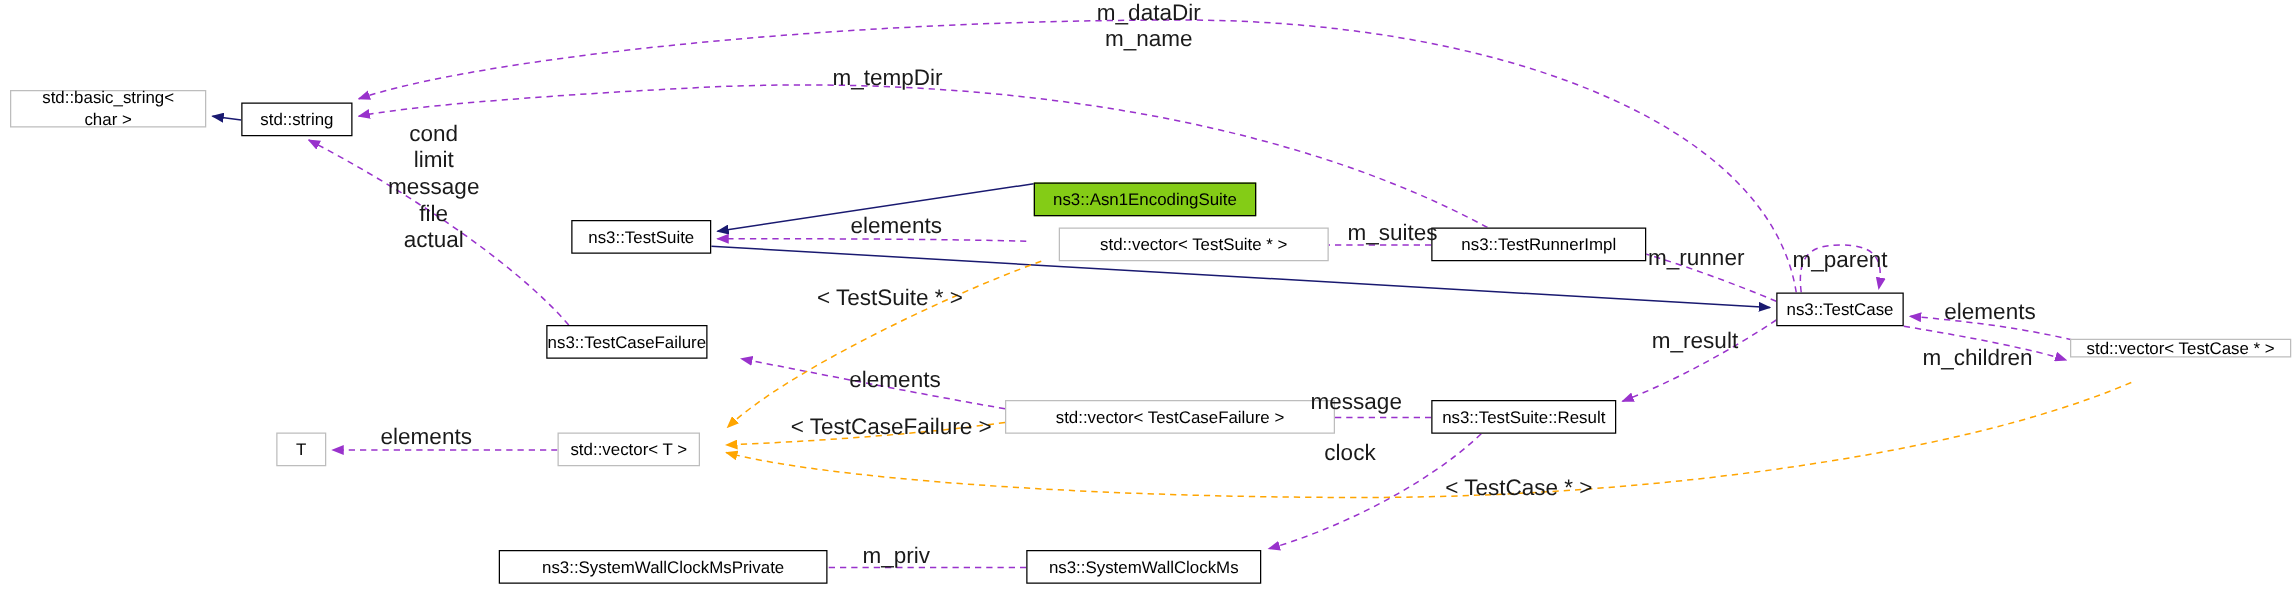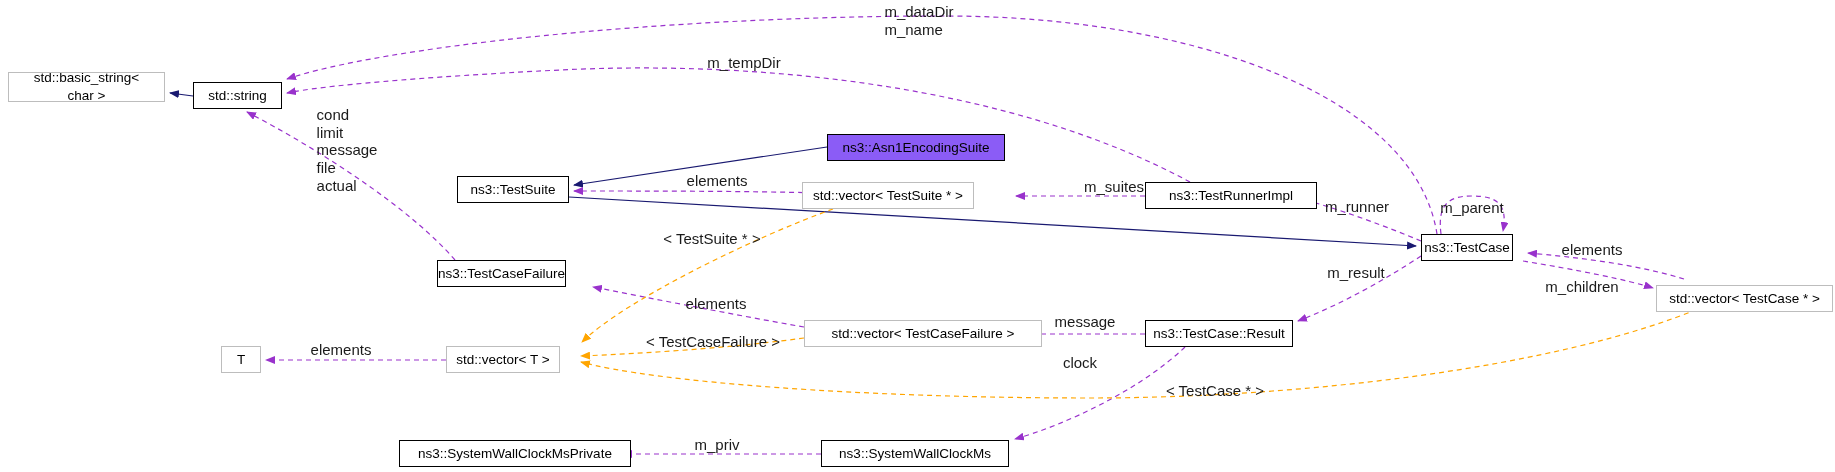--- a/index.html
+++ b/index.html
@@ -21,28 +21,28 @@
     display:flex;align-items:center;justify-content:center;
     text-align:center;
     background:#ffffff;
     border:1px solid #000000;
     color:#000000;
     font-size:13.5px;line-height:1.3;
     white-space:pre-line;
     padding:1px 3px;
   }
   .node.plain{border-color:#bdbdbd;}
-  .node.current{background:#8b5cf6;}
+  .node.current{background:#84cc16;margin-top:12px;}
   .elabel{
     position:absolute;
     transform:translate(-50%,-50%);
-    font-size:15px;line-height:1.18;
+    font-size:18px;line-height:1.18;
     color:#1a1a1a;
     white-space:pre;
-    text-align:left;
+    text-align:center;
   }
 </style>
 </head>
 <body>
 
 <div class="diagram">
 
   <svg class="edges" width="1835" height="472" viewBox="0 0 1835 472">
     <defs>
       <marker id="ah-navy" markerWidth="10" markerHeight="8" refX="9" refY="4" orient="auto" markerUnits="userSpaceOnUse">
@@ -79,35 +79,35 @@
     <path class="edge tmpl" d="M 833,209 C 755,237 625,300 582,342" marker-end="url(#ah-orange)"></path>
     <path class="edge tmpl" d="M 804,338 C 730,348 650,353 581,356" marker-end="url(#ah-orange)"></path>
     <path class="edge tmpl" d="M 1705,306 C 1560,368 1300,398 1090,398 C 860,398 655,382 581,362" marker-end="url(#ah-orange)"></path>
   </svg>
 
   <div class="node plain" style="left:8px;top:72px;width:157px;height:30px">std::basic_string&lt;
 char &gt;</div>
   <div class="node" style="left:193px;top:82px;width:89px;height:27px">std::string</div>
   <div class="node current" style="left:827px;top:134px;width:178px;height:27px">ns3::Asn1EncodingSuite</div>
   <div class="node" style="left:457px;top:176px;width:112px;height:27px">ns3::TestSuite</div>
-  <div class="node plain" style="left:802px;top:182px;width:172px;height:27px">std::vector&lt; TestSuite * &gt;</div>
+  <div class="node plain" style="left:847px;top:182px;width:216px;height:27px">std::vector&lt; TestSuite * &gt;</div>
   <div class="node" style="left:1145px;top:182px;width:172px;height:27px">ns3::TestRunnerImpl</div>
-  <div class="node" style="left:1421px;top:234px;width:92px;height:27px">ns3::TestCase</div>
-  <div class="node plain" style="left:1656px;top:285px;width:177px;height:27px">std::vector&lt; TestCase * &gt;</div>
+  <div class="node" style="left:1421px;top:234px;width:102px;height:27px">ns3::TestCase</div>
+  <div class="node plain" style="left:1656px;top:271px;width:177px;height:15px">std::vector&lt; TestCase * &gt;</div>
   <div class="node" style="left:437px;top:260px;width:129px;height:27px">ns3::TestCaseFailure</div>
-  <div class="node plain" style="left:804px;top:320px;width:238px;height:27px">std::vector&lt; TestCaseFailure &gt;</div>
-  <div class="node" style="left:1145px;top:320px;width:148px;height:27px">ns3::TestCase::Result</div>
+  <div class="node plain" style="left:804px;top:320px;width:264px;height:27px">std::vector&lt; TestCaseFailure &gt;</div>
+  <div class="node" style="left:1145px;top:320px;width:148px;height:27px">ns3::TestSuite::Result</div>
   <div class="node plain" style="left:221px;top:346px;width:40px;height:27px">T</div>
   <div class="node plain" style="left:446px;top:346px;width:114px;height:27px">std::vector&lt; T &gt;</div>
-  <div class="node" style="left:399px;top:440px;width:232px;height:27px">ns3::SystemWallClockMsPrivate</div>
+  <div class="node" style="left:399px;top:440px;width:263px;height:27px">ns3::SystemWallClockMsPrivate</div>
   <div class="node" style="left:821px;top:440px;width:188px;height:27px">ns3::SystemWallClockMs</div>
 
   <span class="elabel" style="left:919px;top:21px">m_dataDir
 m_name</span>
-  <span class="elabel" style="left:744px;top:63px">m_tempDir</span>
+  <span class="elabel" style="left:710px;top:63px">m_tempDir</span>
   <span class="elabel" style="left:347px;top:150px">cond
 limit
 message
 file
 actual</span>
   <span class="elabel" style="left:717px;top:181px">elements</span>
   <span class="elabel" style="left:1114px;top:187px">m_suites</span>
   <span class="elabel" style="left:1357px;top:207px">m_runner</span>
   <span class="elabel" style="left:1472px;top:208px">m_parent</span>
   <span class="elabel" style="left:1592px;top:250px">elements</span>

